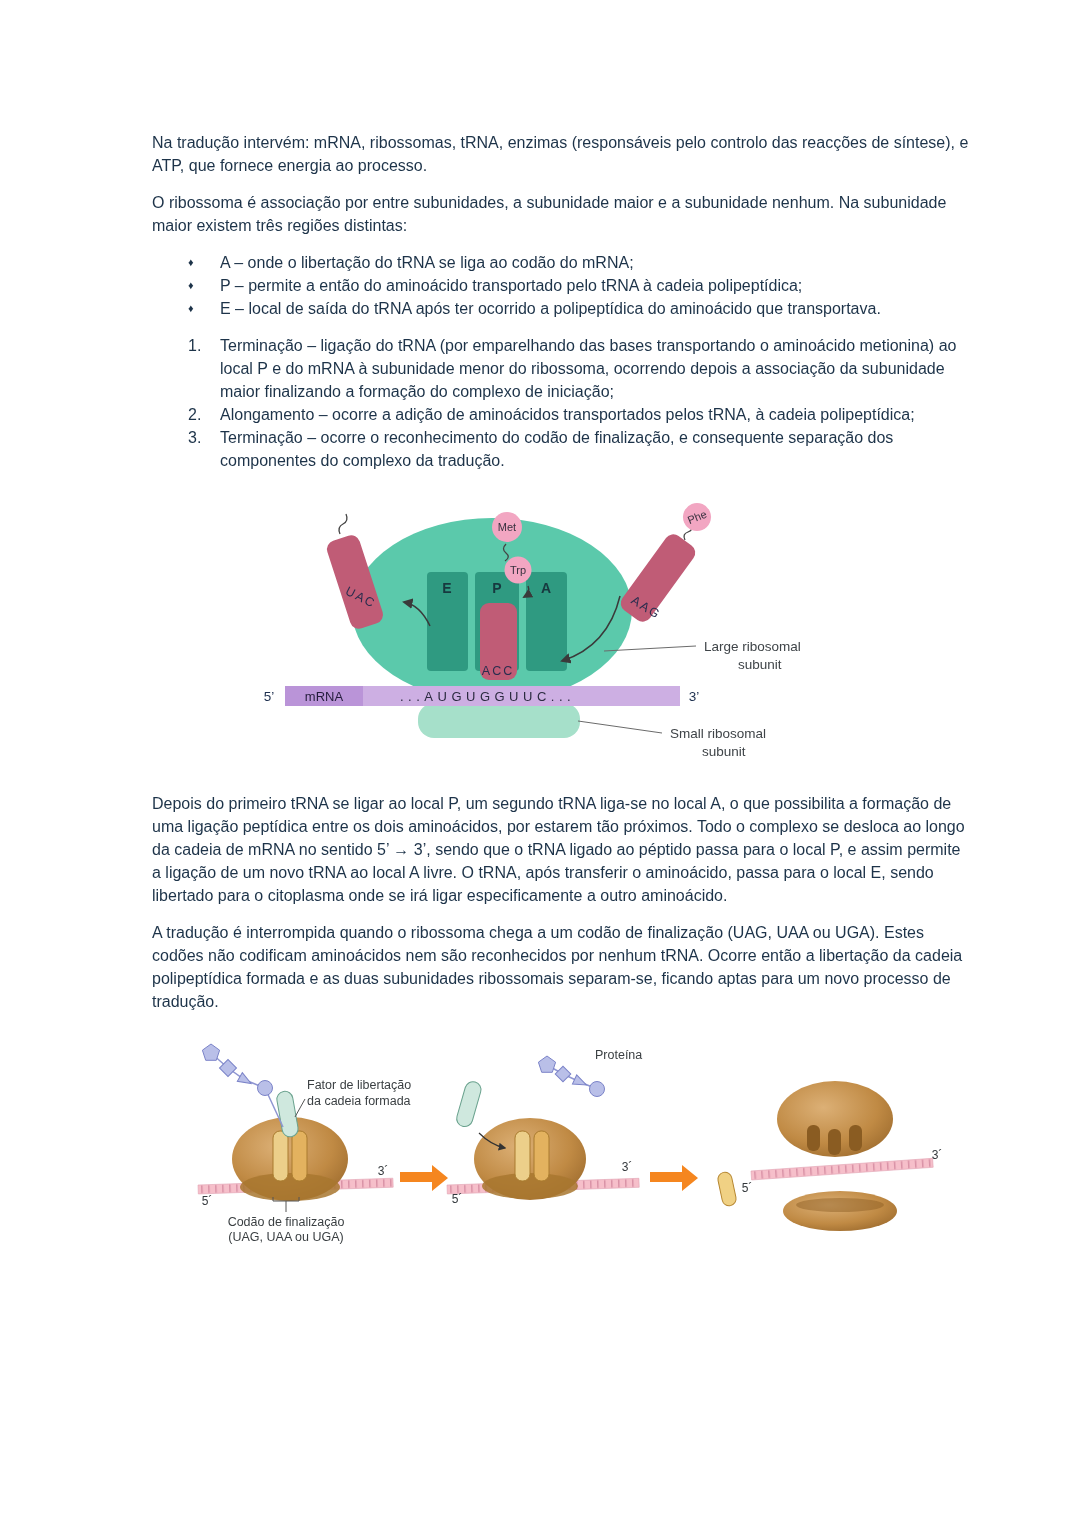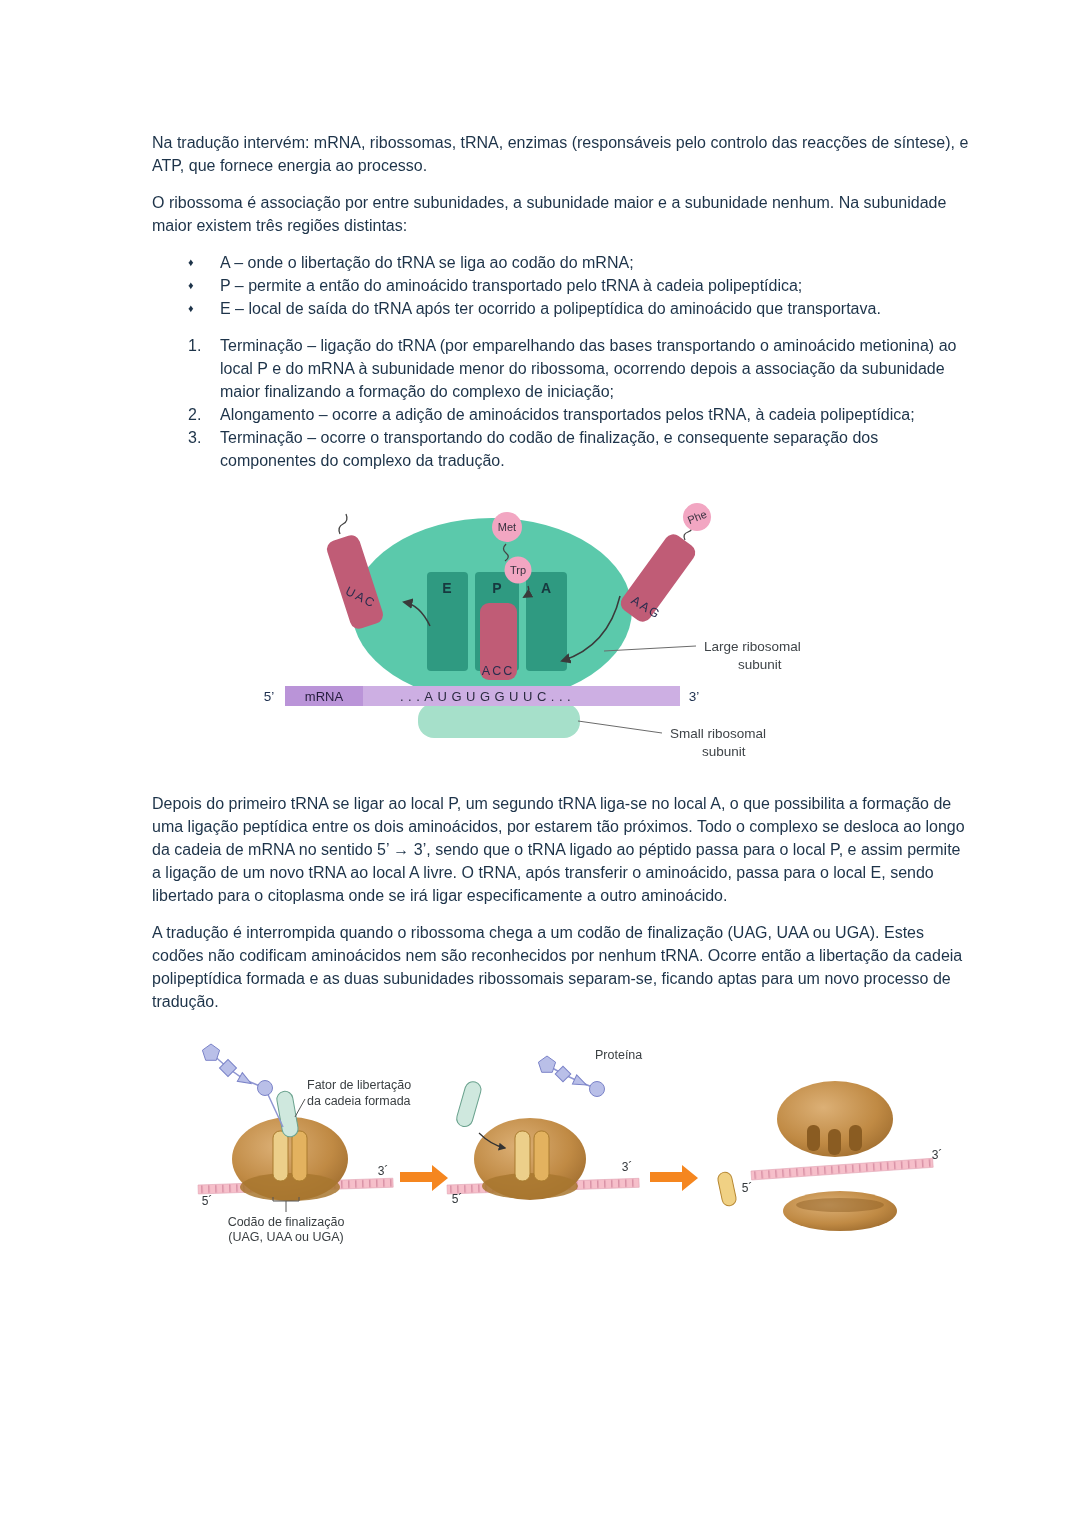--- a/index.html
+++ b/index.html
@@ -61,21 +61,21 @@
     <li>
       <span class="nmark">1.</span>
       <span class="litext"><span class="b">Terminação</span><span> – ligação do tRNA (por emparelhando das bases transportando o aminoácido metionina) ao local P e do mRNA à subunidade menor do ribossoma, ocorrendo depois a associação da subunidade maior finalizando a formação do complexo de iniciação;</span></span>
     </li>
     <li>
       <span class="nmark">2.</span>
       <span class="litext"><span class="b">Alongamento</span><span> – ocorre a adição de aminoácidos transportados pelos tRNA, à cadeia polipeptídica;</span></span>
     </li>
     <li>
       <span class="nmark">3.</span>
-      <span class="litext"><span class="b">Terminação</span><span> – ocorre o transportando do codão de finalização, e consequente separação dos componentes do complexo da tradução.</span></span>
+      <span class="litext"><span class="b">Terminação</span><span> – ocorre o reconhecimento do codão de finalização, e consequente separação dos componentes do complexo da tradução.</span></span>
     </li>
   </ol>
 
   <figure class="fig1">
     <svg width="620" height="272" viewBox="0 0 620 272">
       <defs>
         <marker id="ah" viewBox="0 0 8 8" refX="6.5" refY="4" markerWidth="7" markerHeight="7" orient="auto">
           <path d="M0,0 L8,4 L0,8 Z" fill="#3a3a3a"></path>
         </marker>
       </defs>

